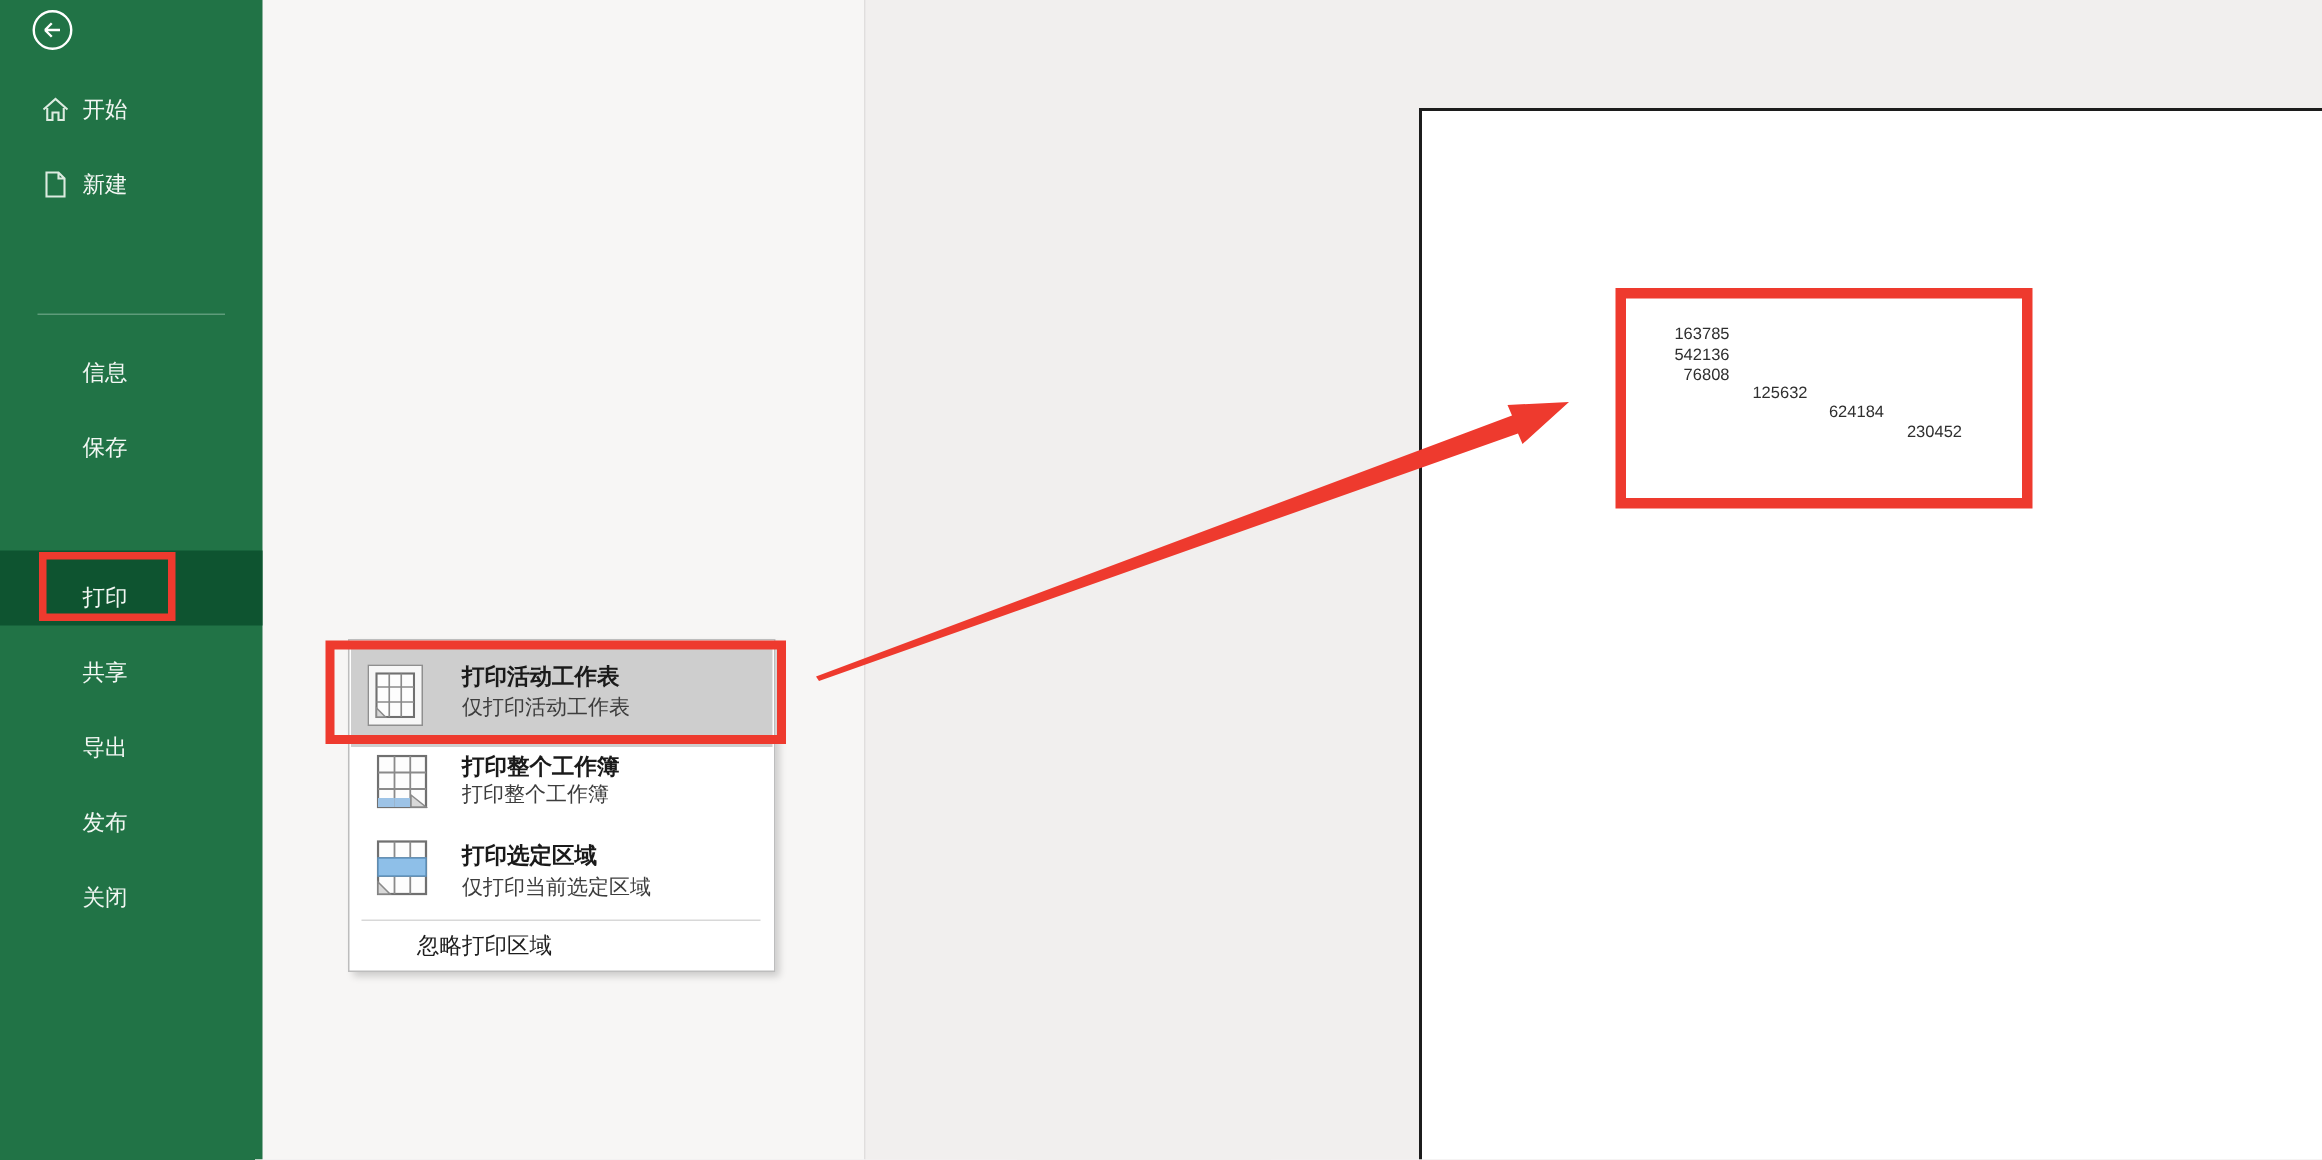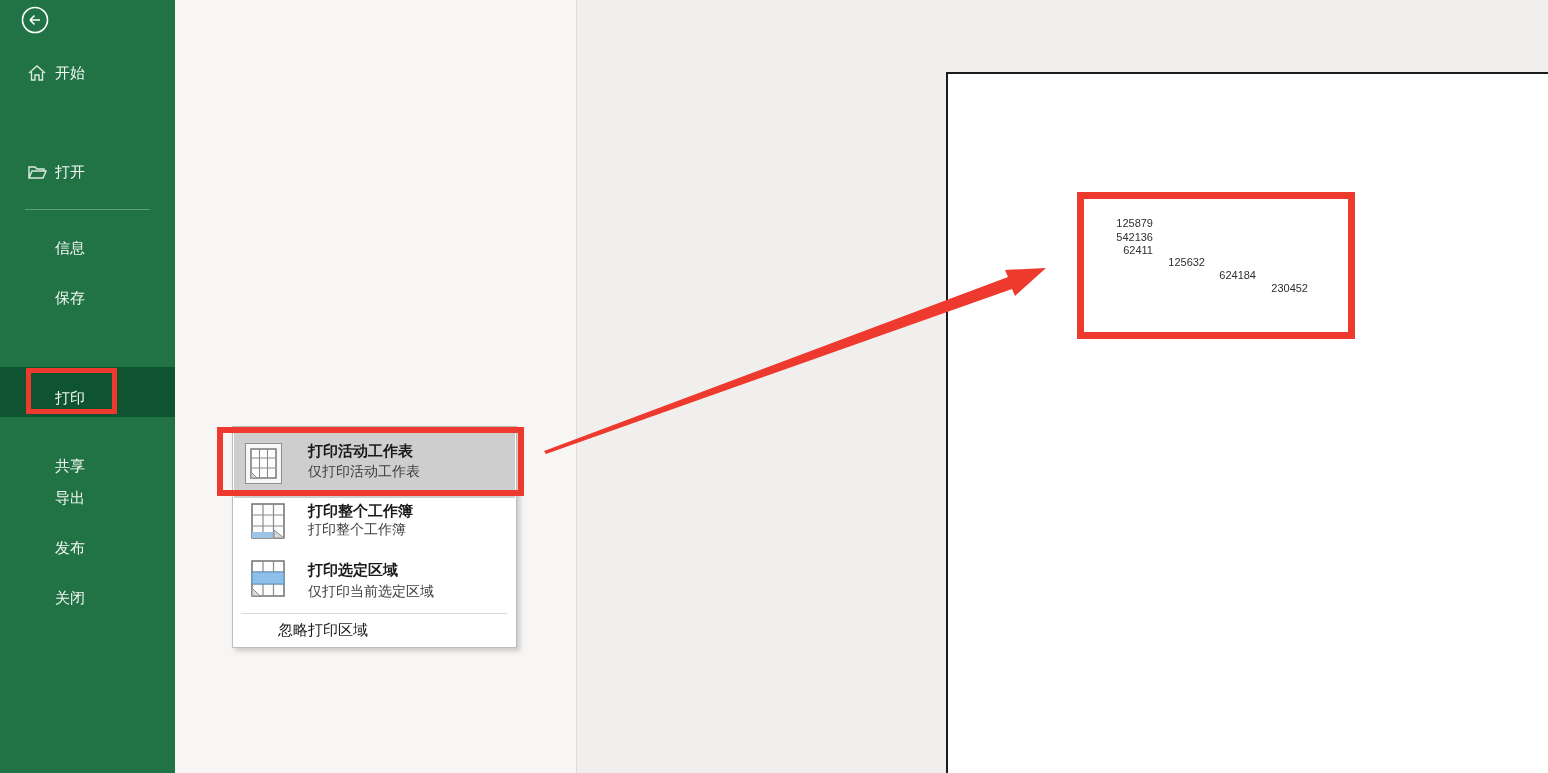--- a/index.html
+++ b/index.html
@@ -65,67 +65,67 @@
 </style>
 </head>
 <body>
 
 <div class="preview">
   
 </div>
 
 <div class="page"></div>
 
-<div class="cellnum" style="left:1103px; top:217px;">125879</div>
+<div class="cellnum" style="left:1103px; top:217px;">163785</div>
 <div class="cellnum" style="left:1103px; top:231px;">542136</div>
-<div class="cellnum" style="left:1103px; top:244px;">62411</div>
+<div class="cellnum" style="left:1103px; top:244px;">76808</div>
 <div class="cellnum" style="left:1155px; top:256px;">125632</div>
 <div class="cellnum" style="left:1206px; top:269px;">624184</div>
 <div class="cellnum" style="left:1258px; top:282px;">230452</div>
 
 <div class="sidebar">
   <div class="back-btn">
     <svg viewBox="0 0 30 30" width="30" height="30">
       <circle cx="15" cy="15" r="12.5" fill="none" stroke="#ffffff" stroke-width="1.6"></circle>
       <path d="M20 15 H10 M10 15 L14.5 10.5 M10 15 L14.5 19.5" stroke="#ffffff" stroke-width="1.6" fill="none"></path>
     </svg>
   </div>
 
   <div class="nav-item" style="top:59px;text-align:center;">
     <span class="ic">
       <svg viewBox="0 0 20 20" width="20" height="20">
           <path d="M2 10 L10 3 L18 10 M4.5 9 V17 H8 V12 H12 V17 H15.5 V9" fill="none" stroke="#dcebe0" stroke-width="1.4"></path>
         </svg>
     </span>
     <span class="lbl">开始</span>
   </div>
-  <div class="nav-item" style="top:158px;">
+  <div class="nav-item" style="top:109px;">
     <span class="ic">
       <svg viewBox="0 0 20 20" width="20" height="20">
-          <path d="M2 16 V5 H8 L10 7 H17 V9 M2 16 L5 9 H19 L16 16 Z" fill="none" stroke="#dcebe0" stroke-width="1.4"></path>
+          <path d="M4 2 H12 L16 6 V18 H4 Z M12 2 V6 H16" fill="none" stroke="#dcebe0" stroke-width="1.4"></path>
         </svg>
     </span>
-    <span class="lbl">打开</span>
+    <span class="lbl">新建</span>
   </div>
 
   <div class="side-divider"></div>
 
   <div class="nav-item" style="top:234px;">
     <span class="lbl">信息</span>
   </div>
   <div class="nav-item" style="top:284px;">
     <span class="lbl">保存</span>
   </div>
 
   <div class="nav-sel-band" style="top:367px;"></div>
   <div class="nav-item" style="top:384px;">
     <span class="lbl">打印</span>
   </div>
 
-  <div class="nav-item" style="top:452px;">
+  <div class="nav-item" style="top:434px;">
     <span class="lbl">共享</span>
   </div>
   <div class="nav-item" style="top:484px;">
     <span class="lbl">导出</span>
   </div>
   <div class="nav-item" style="top:584px;">
     <span class="lbl">关闭</span>
   </div>
   <div class="nav-item" style="top:534px;">
     <span class="lbl">发布</span>

